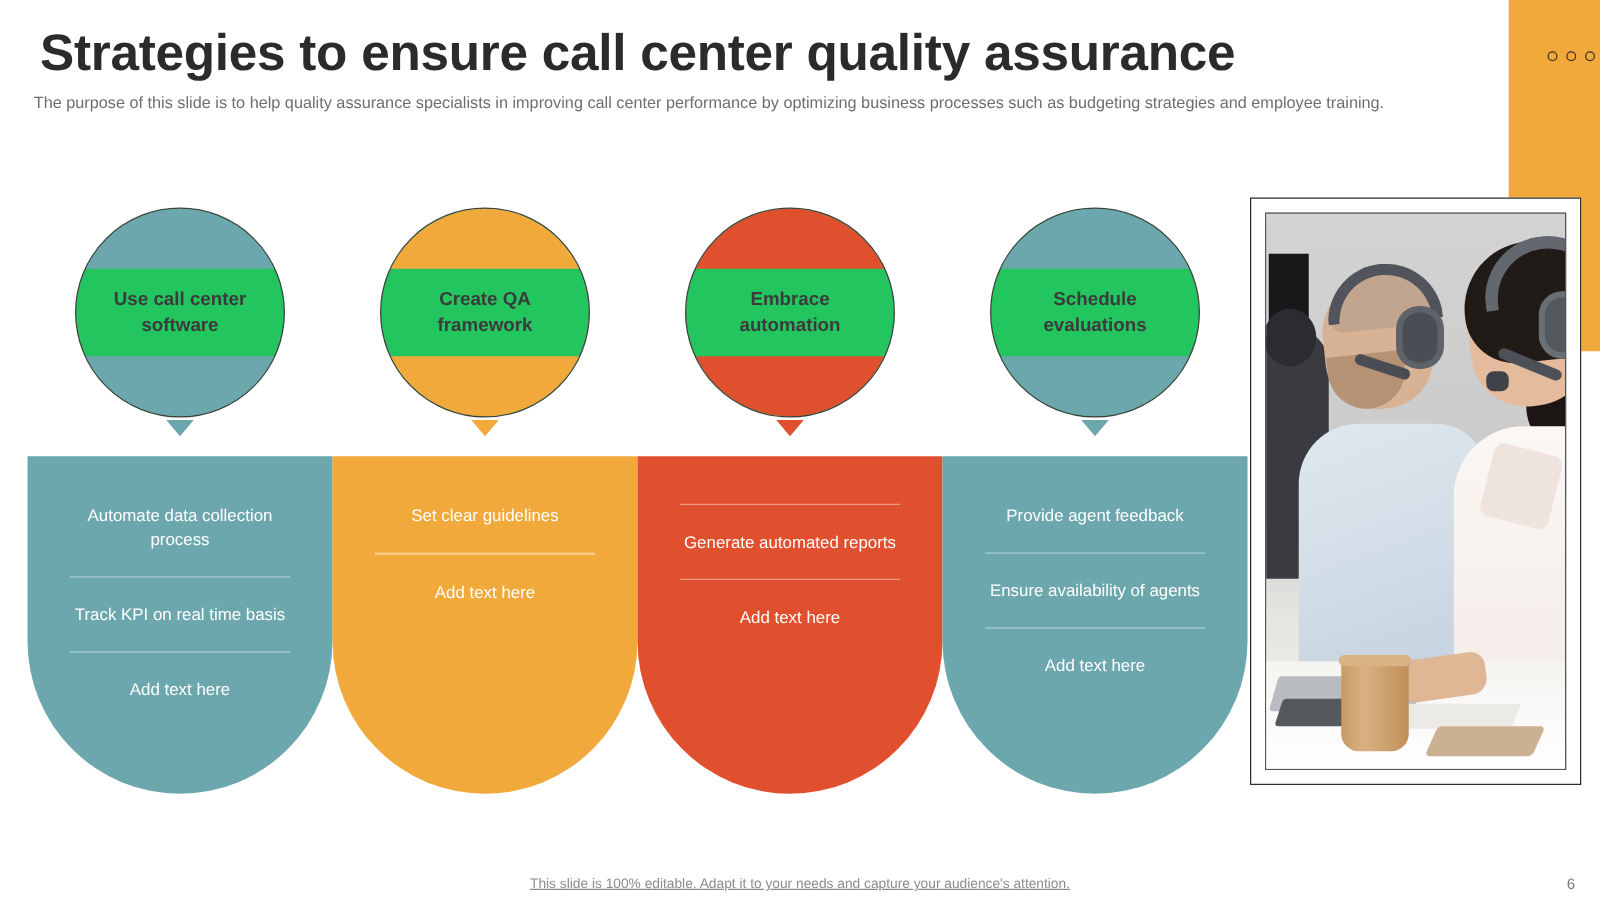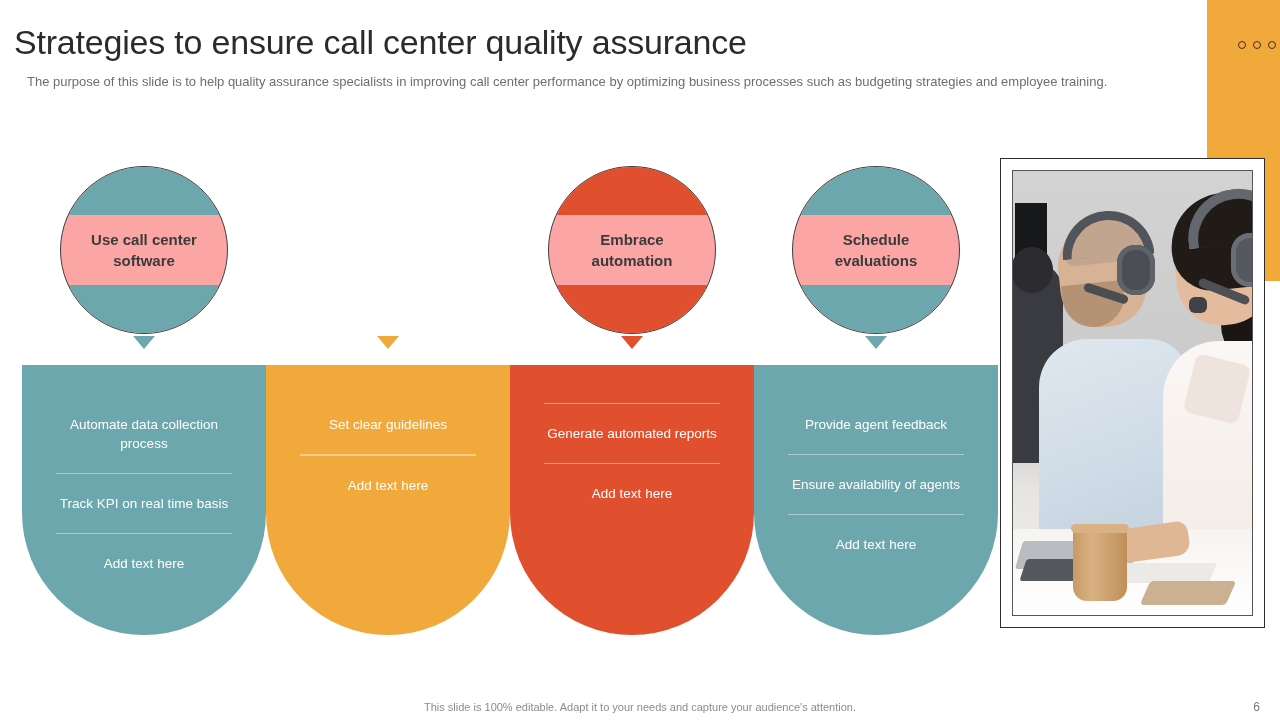--- a/index.html
+++ b/index.html
@@ -26,24 +26,24 @@
   }
   .dots span{
     width:8px; height:8px; border-radius:50%;
     border:1.3px solid #3c3326; background:transparent;
     display:block;
   }
 
   
   .title{
     position:absolute;
-    left:14px; top:20px;
+    left:32px; top:20px;
     width:1130px;
-    font-size:34px;
-    font-weight:400;
+    font-size:41px;
+    font-weight:700;
     color:#2b2b2b;
     letter-spacing:-0.2px;
     line-height:44px;
     white-space:nowrap;
   }
   .subtitle{
     position:absolute;
     left:27px; top:74px;
     width:1120px;
     font-size:13px;
@@ -71,21 +71,21 @@
 
   
   .badge{
     position:absolute;
     left:50%; top:6px;
     transform:translateX(-50%);
     width:168px; height:168px;
     border-radius:50%;
     border:1px solid #3f3f3f;
     overflow:hidden;
-    background:#fca5a5;
+    background:#22c55e;
     display:flex; align-items:center; justify-content:center;
     z-index:3;
   }
   .badge .band{
     position:absolute; left:0; width:100%;
   }
   .badge .band.top{ top:0; height:48px; }
   .badge .band.bottom{ bottom:0; height:48px; }
   .badge .label{
     position:relative;
@@ -120,21 +120,21 @@
     align-items:center;
   }
   .card .row{
     width:100%;
     text-align:center;
     color:#ffffff;
     font-size:13.5px;
     line-height:19px;
     padding:0 8px;
   }
-  .card .row.r0{ padding-bottom:20px;margin-top:12px; }
+  .card .row.r0{ padding-bottom:20px; }
   .card .row.r1{ padding-top:20px; padding-bottom:20px; }
   .card .row.r2{ padding-top:20px; }
   .card .divider{
     width:176px; height:1px;
     background:rgba(255,255,255,0.42);
   }
 
   
   .photo-frame{
     position:absolute;
@@ -281,20 +281,21 @@
     background:#eceae7; transform:skewX(-22deg); border-radius:2px;
   }
 
   
   .footer-note{
     position:absolute;
     left:0; top:701px; width:1280px;
     text-align:center;
     font-size:11px;
     color:#8c8c8c;
+    text-decoration:underline;
   }
   .page-num{
     position:absolute;
     right:20px; top:700px;
     font-size:12px;
     color:#7a7a7a;
   }
 </style>
 </head>
 <body>
@@ -321,20 +322,25 @@
     <div class="card" style="background: rgb(109, 167, 174);">
       <div class="row r0">Automate data collection process</div>
       <div class="divider"></div>
       <div class="row r1">Track KPI on real time basis</div>
       <div class="divider"></div>
       <div class="row r2">Add text here</div>
     </div>
   </div>
 
   <div class="col c1">
+    <div class="badge">
+      <div class="band top" style="background: rgb(242, 169, 59);"></div>
+      <div class="band bottom" style="background: rgb(242, 169, 59);"></div>
+      <div class="label">Create QA framework</div>
+    </div>
     <div class="arrow" style="border-top: 13px solid rgb(242, 169, 59);"></div>
     <div class="card" style="background: rgb(242, 169, 59);">
       <div class="row r0">Set clear guidelines</div>
       <div class="divider"></div>
       <div class="divider"></div>
       <div class="row r2">Add text here</div>
     </div>
   </div>
 
   <div class="col c2">

